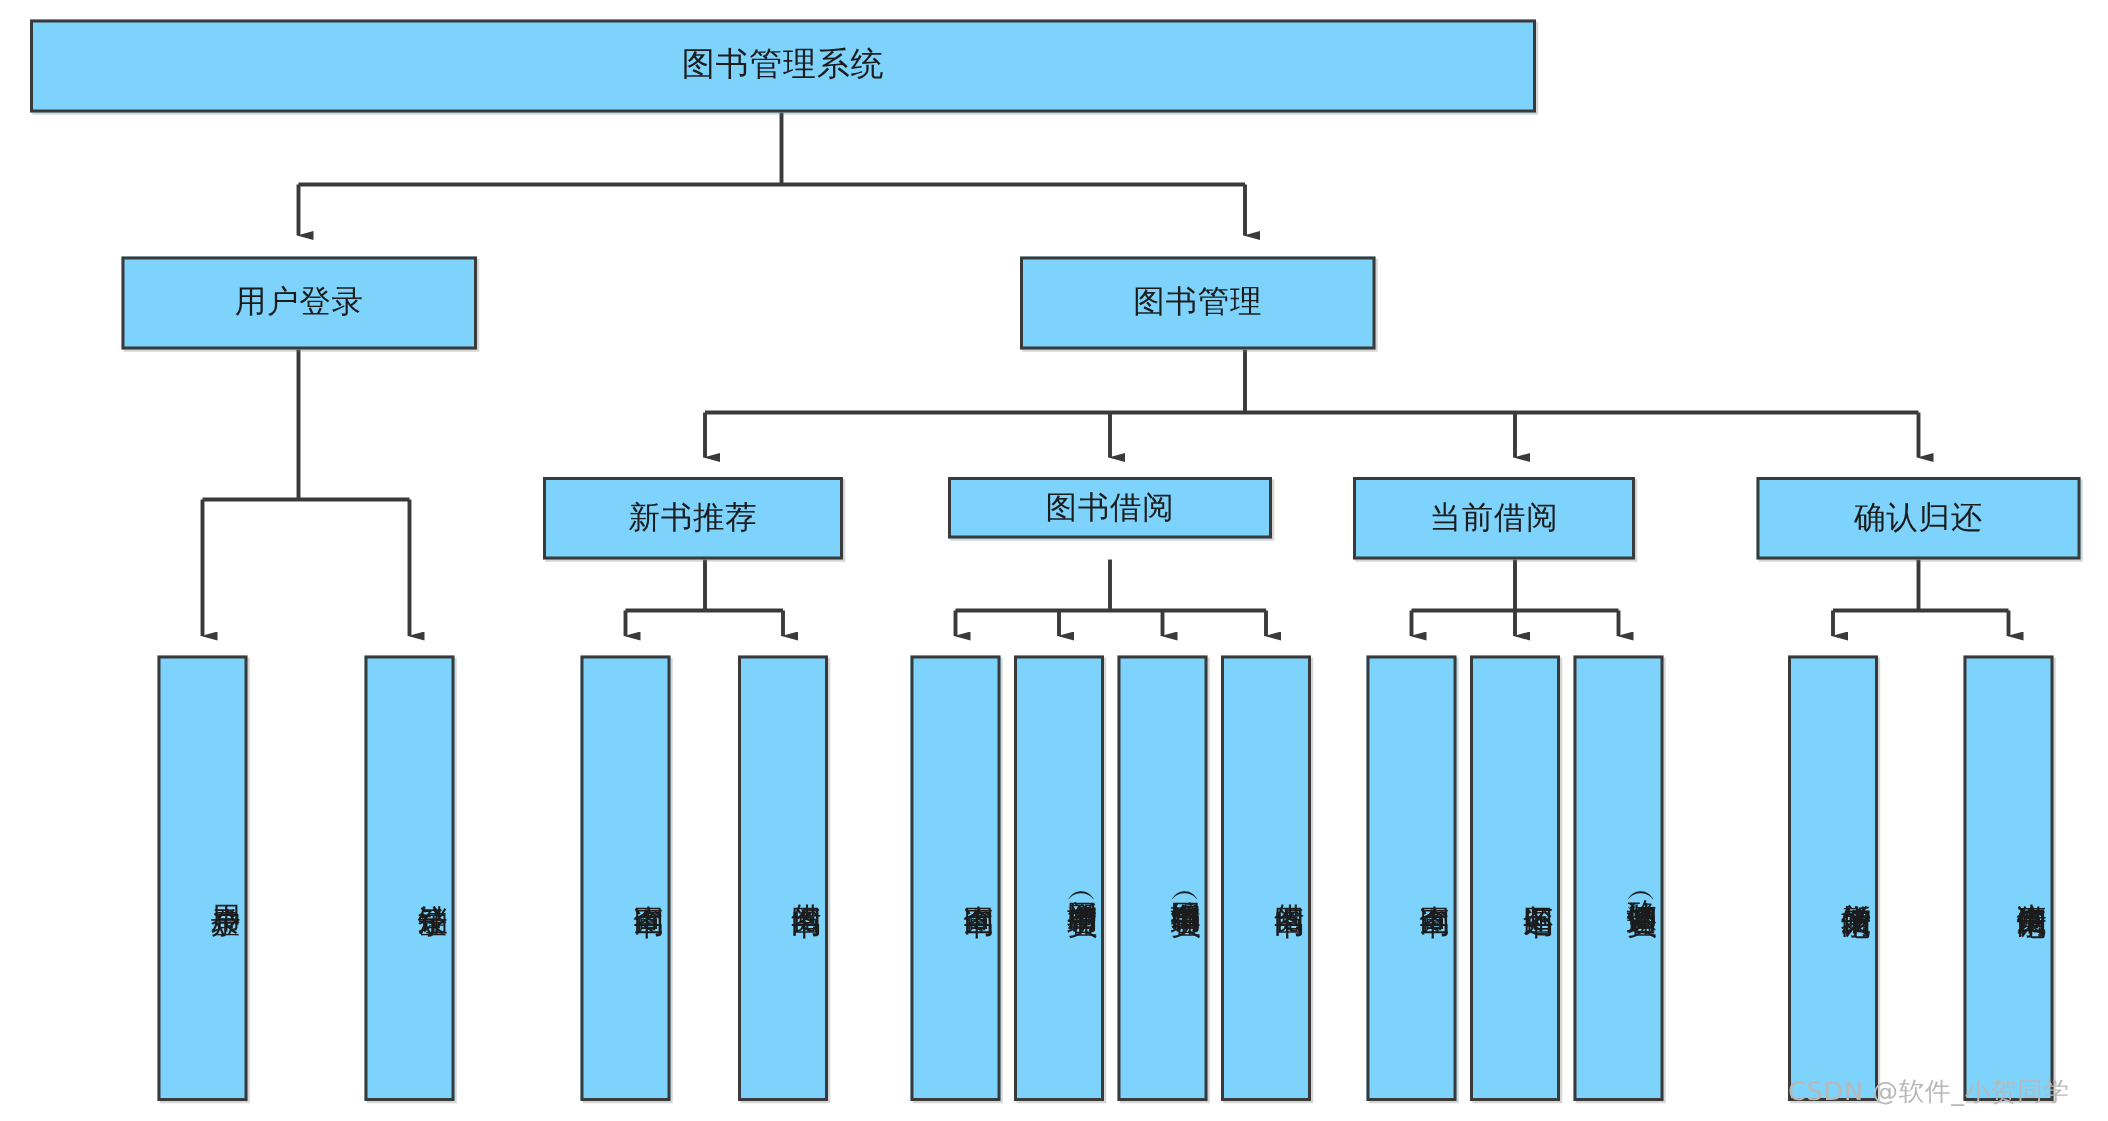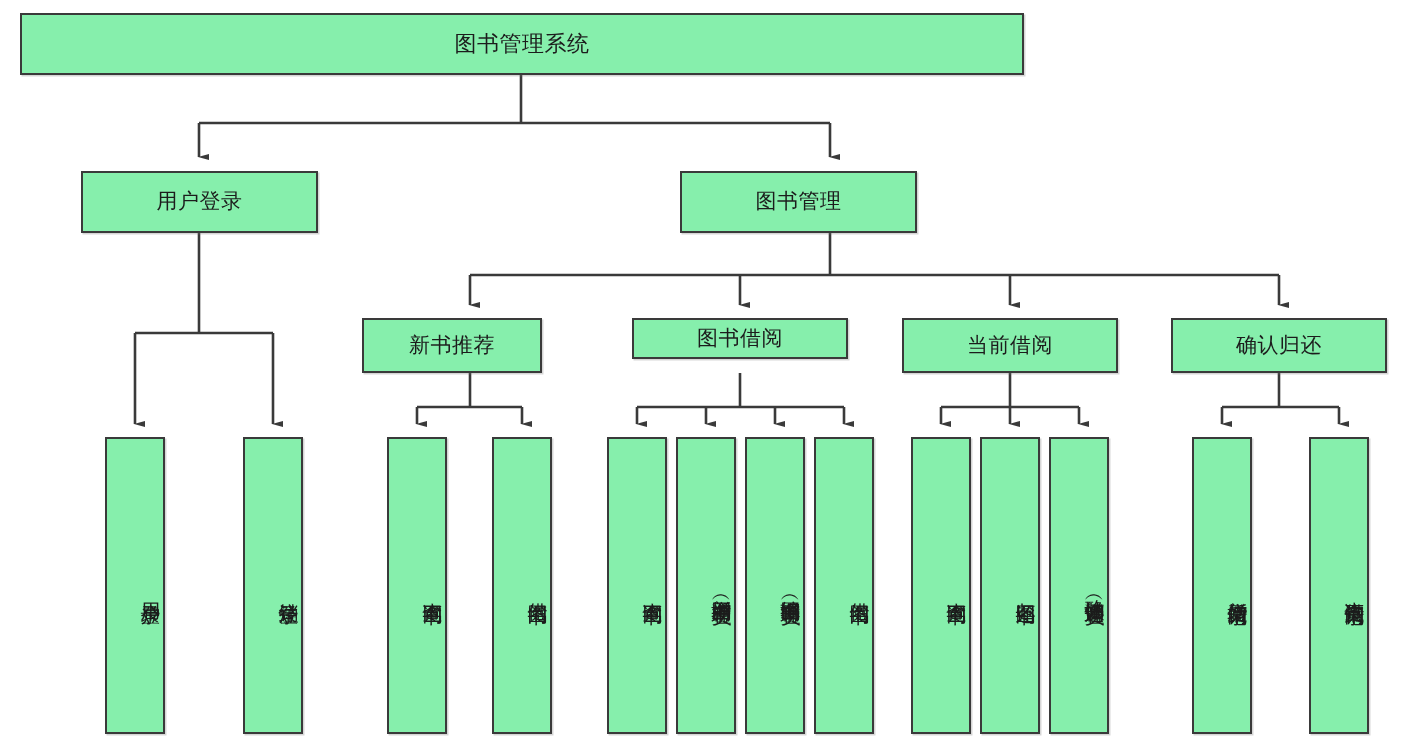--- a/index.html
+++ b/index.html
@@ -21,21 +21,21 @@
     position: absolute;
     left: 0;
     top: 0;
     width: 1405px;
     height: 747px;
   }
   .node {
     position: absolute;
     box-sizing: border-box;
     border: 2px solid #3a3a3a;
-    background: #86efac;
+    background: #7dd3fc;
     display: flex;
     align-items: center;
     justify-content: center;
     color: #1c1c1c;
     box-shadow: 1.5px 1.5px 0 rgba(120,120,120,0.30);
   }
   .node.h {
     font-size: 21px;
     letter-spacing: 0.5px;
     line-height: 1.1;
@@ -126,27 +126,27 @@
     <span>图书管理系统</span>
   </div>
 
   <div class="node h" style="left:81px; top:171px; width:237px; height:62px;">
     <span>用户登录</span>
   </div>
   <div class="node h" style="left:680px; top:171px; width:237px; height:62px;">
     <span>图书管理</span>
   </div>
 
-  <div class="node h" style="left:362px; top:318px; width:180px; height:55px;align-items:center;">
+  <div class="node h" style="left:362px; top:318px; width:200px; height:55px;align-items:center;">
     <span>新书推荐</span>
   </div>
   <div class="node h" style="left:632px; top:318px; width:216px; height:41px;">
     <span>图书借阅</span>
   </div>
-  <div class="node h" style="left:902px; top:318px; width:216px; height:55px;">
+  <div class="node h" style="left:902px; top:318px; width:188px; height:55px;">
     <span>当前借阅</span>
   </div>
   <div class="node h" style="left:1171px; top:318px; width:216px; height:55px;">
     <span>确认归还</span>
   </div>
 
   <div class="node v" style="left:105px; top:437px; width:60px; height:297px;">
     <span class="vtxt">用户登录</span>
   </div>
   <div class="node v" style="left:243px; top:437px; width:60px; height:297px;">
@@ -183,14 +183,15 @@
     <span class="vtxt">确认归还（管理员）</span>
   </div>
 
   <div class="node v" style="left:1192px; top:437px; width:60px; height:297px;">
     <span class="vtxt">新增借阅记录</span>
   </div>
   <div class="node v" style="left:1309px; top:437px; width:60px; height:297px;">
     <span class="vtxt">查询借阅记录</span>
   </div>
 
+  <div class="watermark" style="left:1192px; top:716px;">CSDN @软件_小贺同学</div>
 
 </div>
 
 </body></html>

